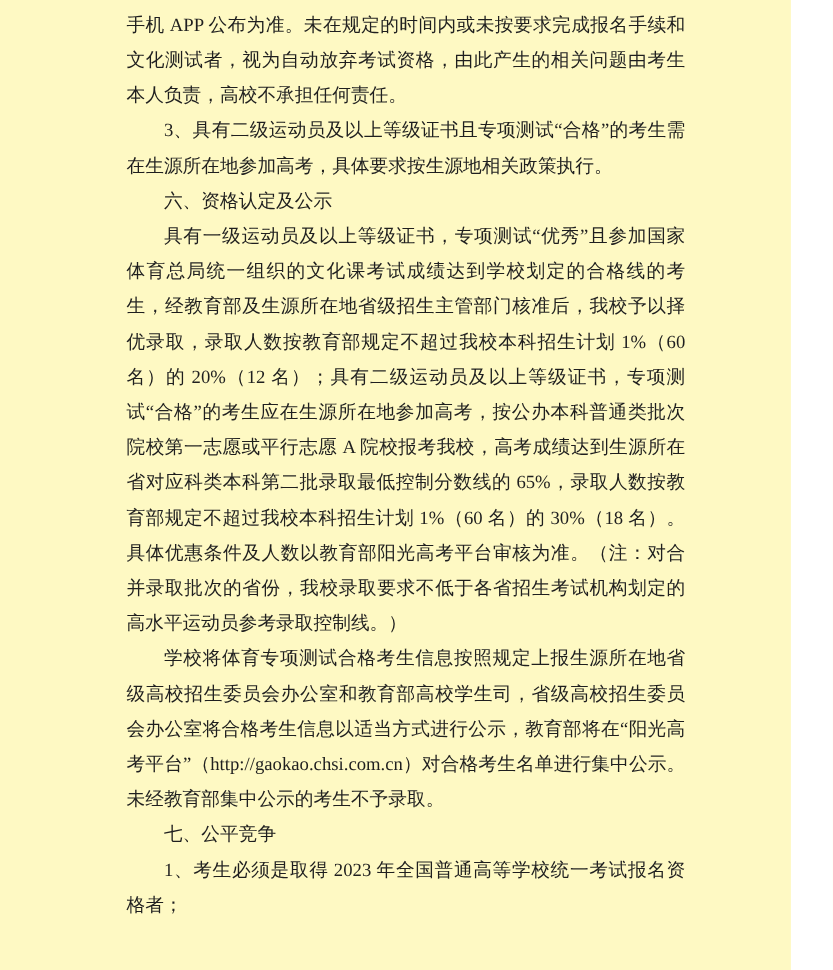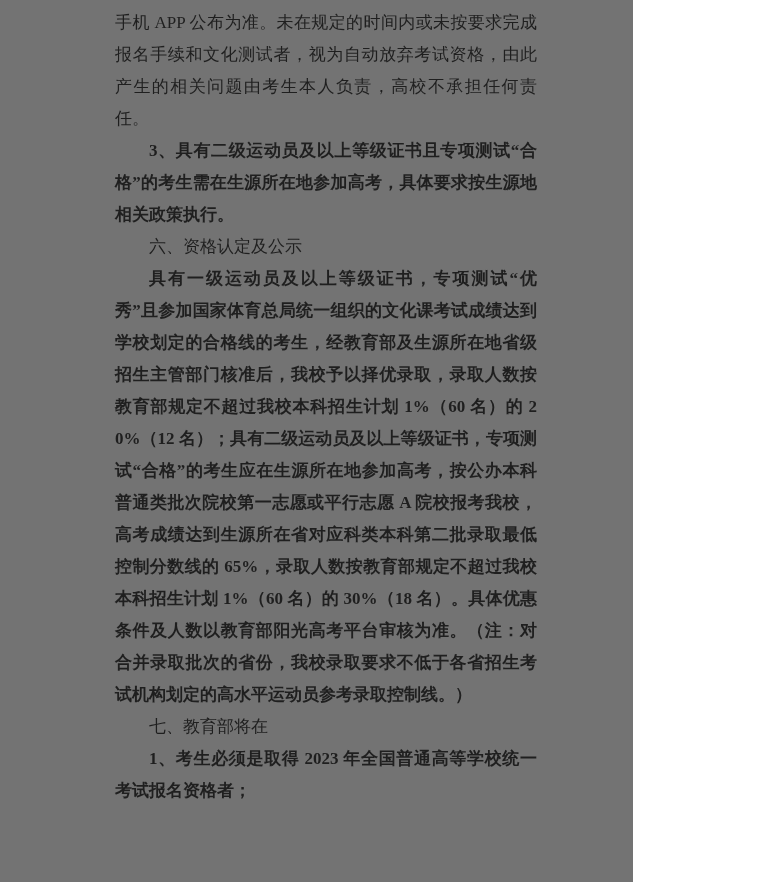--- a/index.html
+++ b/index.html
@@ -7,50 +7,50 @@
     padding: 0;
     background: #ffffff;
   }
   body {
     width: 757px;
     height: 882px;
     overflow: hidden;
   }
   .page {
     box-sizing: border-box;
-    width: 633px;
+    width: 719px;
     height: 882px;
-    background: #737373;
+    background: #fef9c3;
     padding: 7px 96px 0 115px;
   }
   .page p {
     margin: 0;
     font-family: "Liberation Serif", "DejaVu Serif", serif;
     font-size: 17px;
     line-height: 32px;
     color: #1f1f1f;
     text-align: justify;
     text-justify: inter-ideograph;
     word-break: break-all;
   }
   .page p.continuation {
     text-indent: 0;
   }
   .page p.body {
     text-indent: 2em;
-    font-weight: bold;
   }
   .page p.heading {
     text-indent: 2em;
     font-weight: normal;
   }
 </style>
 </head>
 <body>
 
 <div class="page">
     <p class="continuation">手机 APP 公布为准。未在规定的时间内或未按要求完成报名手续和文化测试者，视为自动放弃考试资格，由此产生的相关问题由考生本人负责，高校不承担任何责任。</p>
     <p class="body">3、具有二级运动员及以上等级证书且专项测试“合格”的考生需在生源所在地参加高考，具体要求按生源地相关政策执行。</p>
     <p class="heading">六、资格认定及公示</p>
     <p class="body">具有一级运动员及以上等级证书，专项测试“优秀”且参加国家体育总局统一组织的文化课考试成绩达到学校划定的合格线的考生，经教育部及生源所在地省级招生主管部门核准后，我校予以择优录取，录取人数按教育部规定不超过我校本科招生计划 1%（60 名）的 20%（12 名）；具有二级运动员及以上等级证书，专项测试“合格”的考生应在生源所在地参加高考，按公办本科普通类批次院校第一志愿或平行志愿 A 院校报考我校，高考成绩达到生源所在省对应科类本科第二批录取最低控制分数线的 65%，录取人数按教育部规定不超过我校本科招生计划 1%（60 名）的 30%（18 名）。具体优惠条件及人数以教育部阳光高考平台审核为准。（注：对合并录取批次的省份，我校录取要求不低于各省招生考试机构划定的高水平运动员参考录取控制线。）</p>
-    <p class="heading">七、教育部将在</p>
+    <p class="body">学校将体育专项测试合格考生信息按照规定上报生源所在地省级高校招生委员会办公室和教育部高校学生司，省级高校招生委员会办公室将合格考生信息以适当方式进行公示，教育部将在“阳光高考平台”（http://gaokao.chsi.com.cn）对合格考生名单进行集中公示。未经教育部集中公示的考生不予录取。</p>
+    <p class="heading">七、公平竞争</p>
     <p class="body">1、考生必须是取得 2023 年全国普通高等学校统一考试报名资格者；</p>
   </div>
 
 </body></html>

